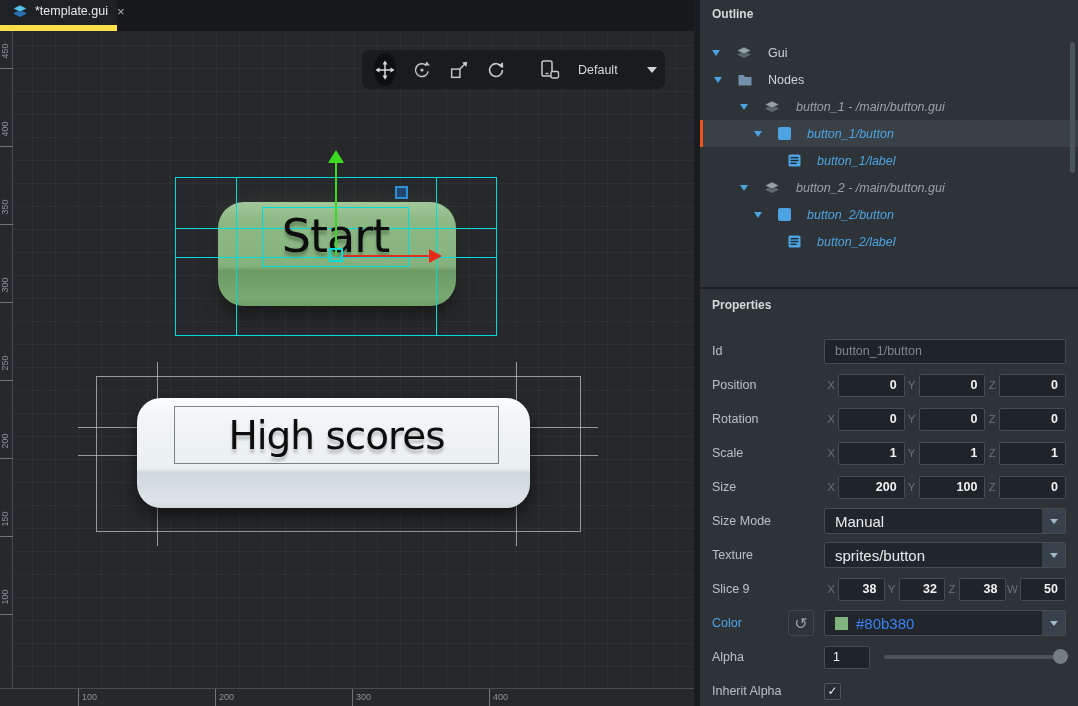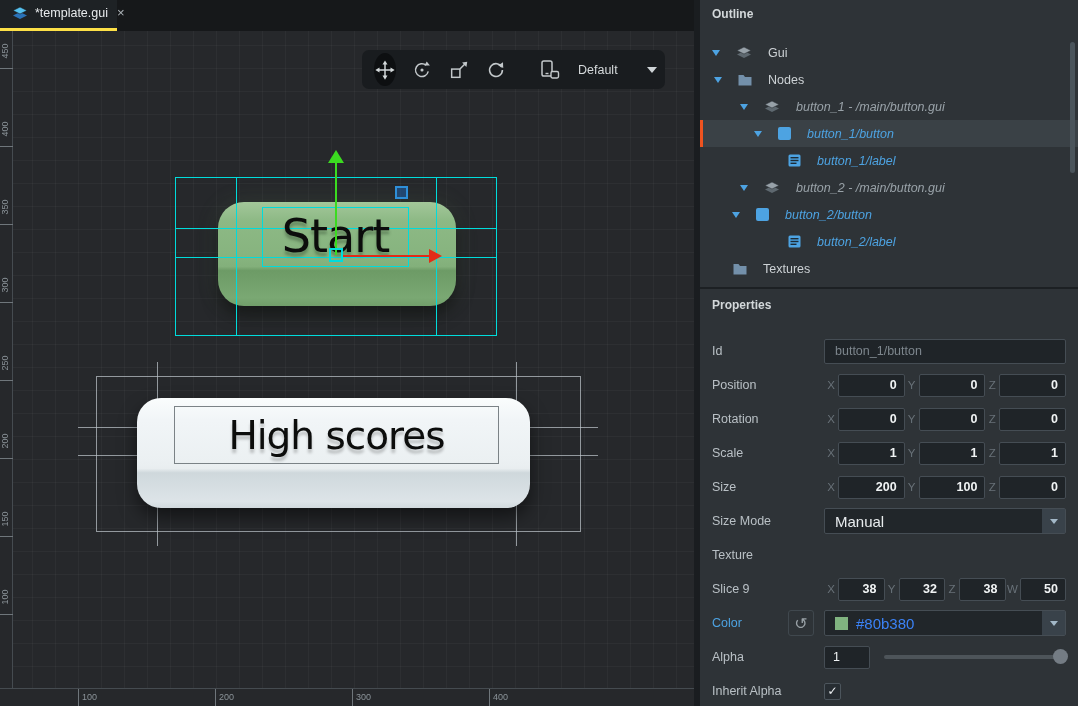--- a/index.html
+++ b/index.html
@@ -3,21 +3,21 @@
 <meta charset="utf-8">
 <style>
   * { box-sizing: border-box; margin: 0; padding: 0; }
   html,body { background:#101214; }
   body { font-family:"Liberation Sans","DejaVu Sans",sans-serif; }
   .app { position:relative; width:1078px; height:706px; background:#17191b; overflow:hidden; }
 
   
   .tabbar { position:absolute; left:0; top:0; width:694px; height:31px; background:#16181a; }
   .tab { position:absolute; left:0; top:0; height:31px; width:117px; background:#1e2225;
-         border-bottom:3px solid #fde047; display:flex; align-items:center; padding:0 8px 3px 12px; gap:7px; }
+         border-bottom:6px solid #fde047; display:flex; align-items:center; padding:0 8px 3px 12px; gap:7px; }
   .tab-title { color:#e8ebed; font-size:12.5px; white-space:nowrap; }
   .tab-close { color:#aeb5ba; font-size:13px; margin-left:2px; cursor:default; }
 
   
   .canvas { position:absolute; left:0; top:31px; width:694px; height:675px; background:#26282b;
     background-image:
       linear-gradient(rgba(255,255,255,0.030) 1px, transparent 1px),
       linear-gradient(90deg, rgba(255,255,255,0.030) 1px, transparent 1px);
     background-size:23px 23px; background-position:9px 14px; overflow:hidden; }
 
@@ -290,43 +290,35 @@
         <div class="trow" style="padding-left:40px">
           <div class="tri"></div>
           <span>
               <svg width="16" height="13" viewBox="0 0 16 13">
                 <polygon points="8,5 15,8.5 8,12 1,8.5" fill="#5e686f"></polygon>
                 <polygon points="8,1 15,4.5 8,8 1,4.5" fill="#97a1a8" stroke="#2e3337" stroke-width="0.6"></polygon>
               </svg>
             </span>
           <span class="tlabel t-tpl">button_2 - /main/button.gui</span>
         </div>
-        <div class="trow" style="padding-left:32px">
+        <div class="trow" style="padding-left:54px">
           <div class="tri"></div>
           <span class="box-ic"></span>
           <span class="tlabel t-node">button_2/button</span>
         </div>
         <div class="trow" style="padding-left:88px">
           <span>
               <svg width="13" height="13" viewBox="0 0 13 13">
                 <rect x="0.5" y="0.5" width="12" height="12" rx="1.5" fill="#4da3e2"></rect>
                 <rect x="2.5" y="3" width="8" height="1.4" fill="#1d2b35"></rect>
                 <rect x="2.5" y="5.8" width="8" height="1.4" fill="#1d2b35"></rect>
                 <rect x="2.5" y="8.6" width="6" height="1.4" fill="#1d2b35"></rect>
               </svg>
             </span>
           <span class="tlabel t-node">button_2/label</span>
-        </div>
-        <div class="trow" style="padding-left:33px">
-          <span>
-              <svg width="14" height="13" viewBox="0 0 14 13">
-                <path d="M0.5 2h5l1.5 2h6.5v8.5h-13z" fill="#7390aa"></path>
-              </svg>
-            </span>
-          <span class="tlabel t-white">Textures</span>
         </div>
       </div>
       <div class="scrollbar"></div>
     </div>
 
     <div class="props">
       <div class="section-h">Properties</div>
 
       <div class="prow">
         <span class="plabel">Id</span>
@@ -378,20 +370,26 @@
         <div class="dd">
           <span class="dd-text">Manual</span>
           <span class="dd-arrow">
               <i></i>
             </span>
         </div>
       </div>
 
       <div class="prow">
         <span class="plabel">Texture</span>
+        <div class="dd">
+          <span class="dd-text">sprites/button</span>
+          <span class="dd-arrow">
+              <i></i>
+            </span>
+        </div>
       </div>
 
       <div class="prow">
         <span class="plabel">Slice 9</span>
         <span class="axis">X</span>
         <input class="nin" value="38" style="">
         <span class="axis">Y</span>
         <input class="nin" value="32" style="">
         <span class="axis">Z</span>
         <input class="nin" value="38" style="">

